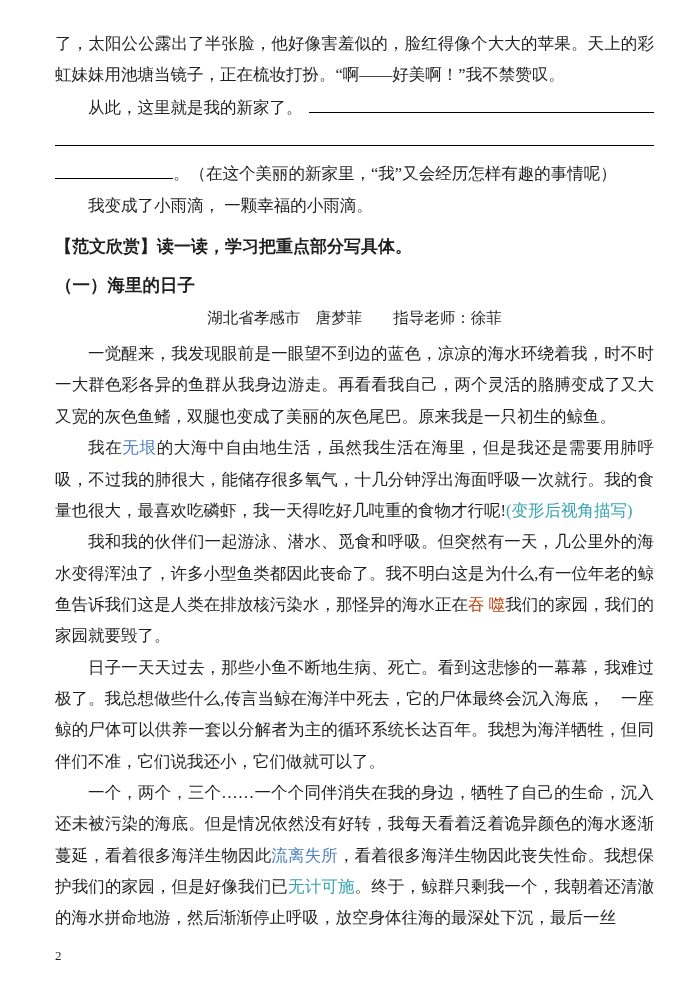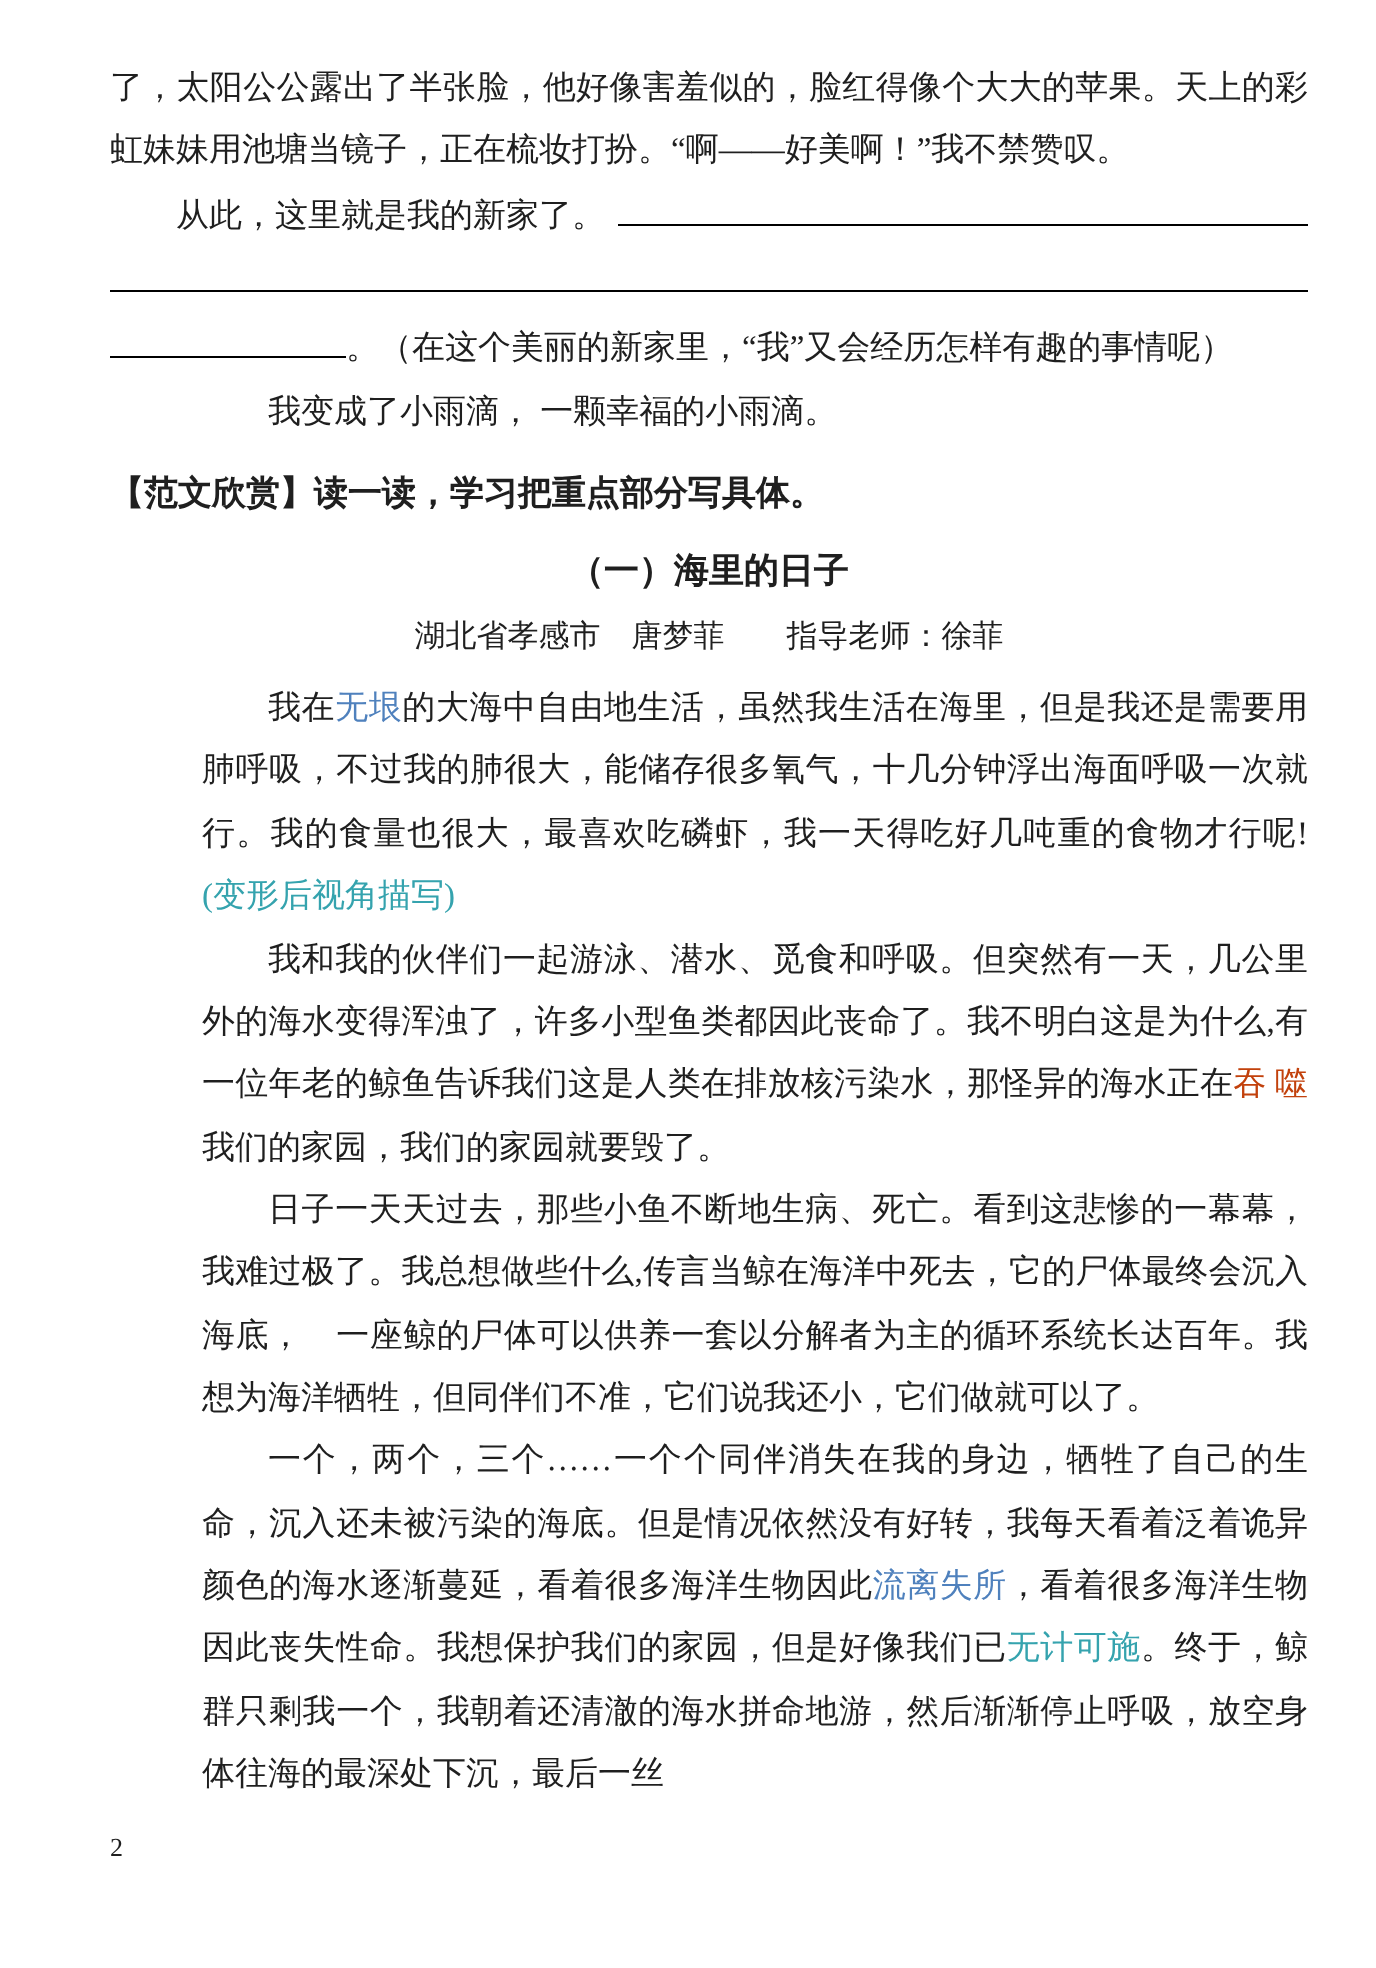--- a/index.html
+++ b/index.html
@@ -13,21 +13,21 @@
     box-sizing: border-box;
     background: #ffffff;
     padding: 28px 34px 10px 55px;
     font-family: "Liberation Serif", "DejaVu Serif", serif;
     color: #1f1f1f;
     font-size: 16.5px;
     line-height: 1.9;
     overflow: hidden;
   }
   p { margin: 0; text-align: justify; }
-  .indent { text-indent: 2em; margin-left: 46px; }
+  .indent { text-indent: 2em; }
   .line-with-blank { display: flex; align-items: baseline; }
   .line-with-blank .txt { white-space: nowrap; text-indent: 2em; text-align: right; }
   .blank-fill {
     flex: 1;
     border-bottom: 1px solid #000;
     height: 1.3em;
     margin-left: 6px;
   }
   .blank-full {
     border-bottom: 1px solid #000;
@@ -44,21 +44,20 @@
   .section-heading {
     font-family: "Liberation Sans", "DejaVu Sans", sans-serif;
     font-weight: bold;
     font-size: 17px;
     margin: 10px 0 4px 0;
   }
   .essay-title {
     font-family: "Liberation Sans", "DejaVu Sans", sans-serif;
     font-weight: bold;
     font-size: 17.5px;
-    text-align: center;
     margin: 6px 0 2px 0;
   }
   .byline {
     text-align: center;
     font-size: 15.5px;
     margin-bottom: 4px;
     font-family: Liberation Mono, monospace;
   }
   .c-blue  { color: #4f81bd; }
   .c-teal  { color: #35a3ae; }
@@ -87,20 +86,23 @@
   </p>
 
   <p class="indent">我变成了小雨滴， 一颗幸福的小雨滴。</p>
 
   <h2 class="section-heading">【范文欣赏】读一读，学习把重点部分写具体。</h2>
 
   <h3 class="essay-title">（一）海里的日子</h3>
 
   <p class="byline">湖北省孝感市　唐梦菲　　指导老师：徐菲</p>
 
+  <p class="indent">
+    <span>一觉醒来，我发现眼前是一眼望不到边的蓝色，凉凉的海水环绕着我，时不时一大群色彩各异的鱼群从我身边游走。再看看我自己，两个灵活的胳膊变成了又大又宽的灰色鱼鳍，双腿也变成了美丽的灰色尾巴。原来我是一只初生的鲸鱼。</span>
+  </p>
 
   <p class="indent">
     <span>我在</span><span class="c-blue">无垠</span><span>的大海中自由地生活，虽然我生活在海里，但是我还是需要用肺呼吸，不过我的肺很大，能储存很多氧气，十几分钟浮出海面呼吸一次就行。我的食量也很大，最喜欢吃磷虾，我一天得吃好几吨重的食物才行呢!</span><span class="c-teal">(变形后视角描写)</span>
   </p>
 
   <p class="indent">
     <span>我和我的伙伴们一起游泳、潜水、觅食和呼吸。但突然有一天，几公里外的海水变得浑浊了，许多小型鱼类都因此丧命了。我不明白这是为什么,有一位年老的鲸鱼告诉我们这是人类在排放核污染水，那怪异的海水正在</span><span class="c-green">吞 噬</span><span>我们的家园，我们的家园就要毁了。</span>
   </p>
 
   <p class="indent">

